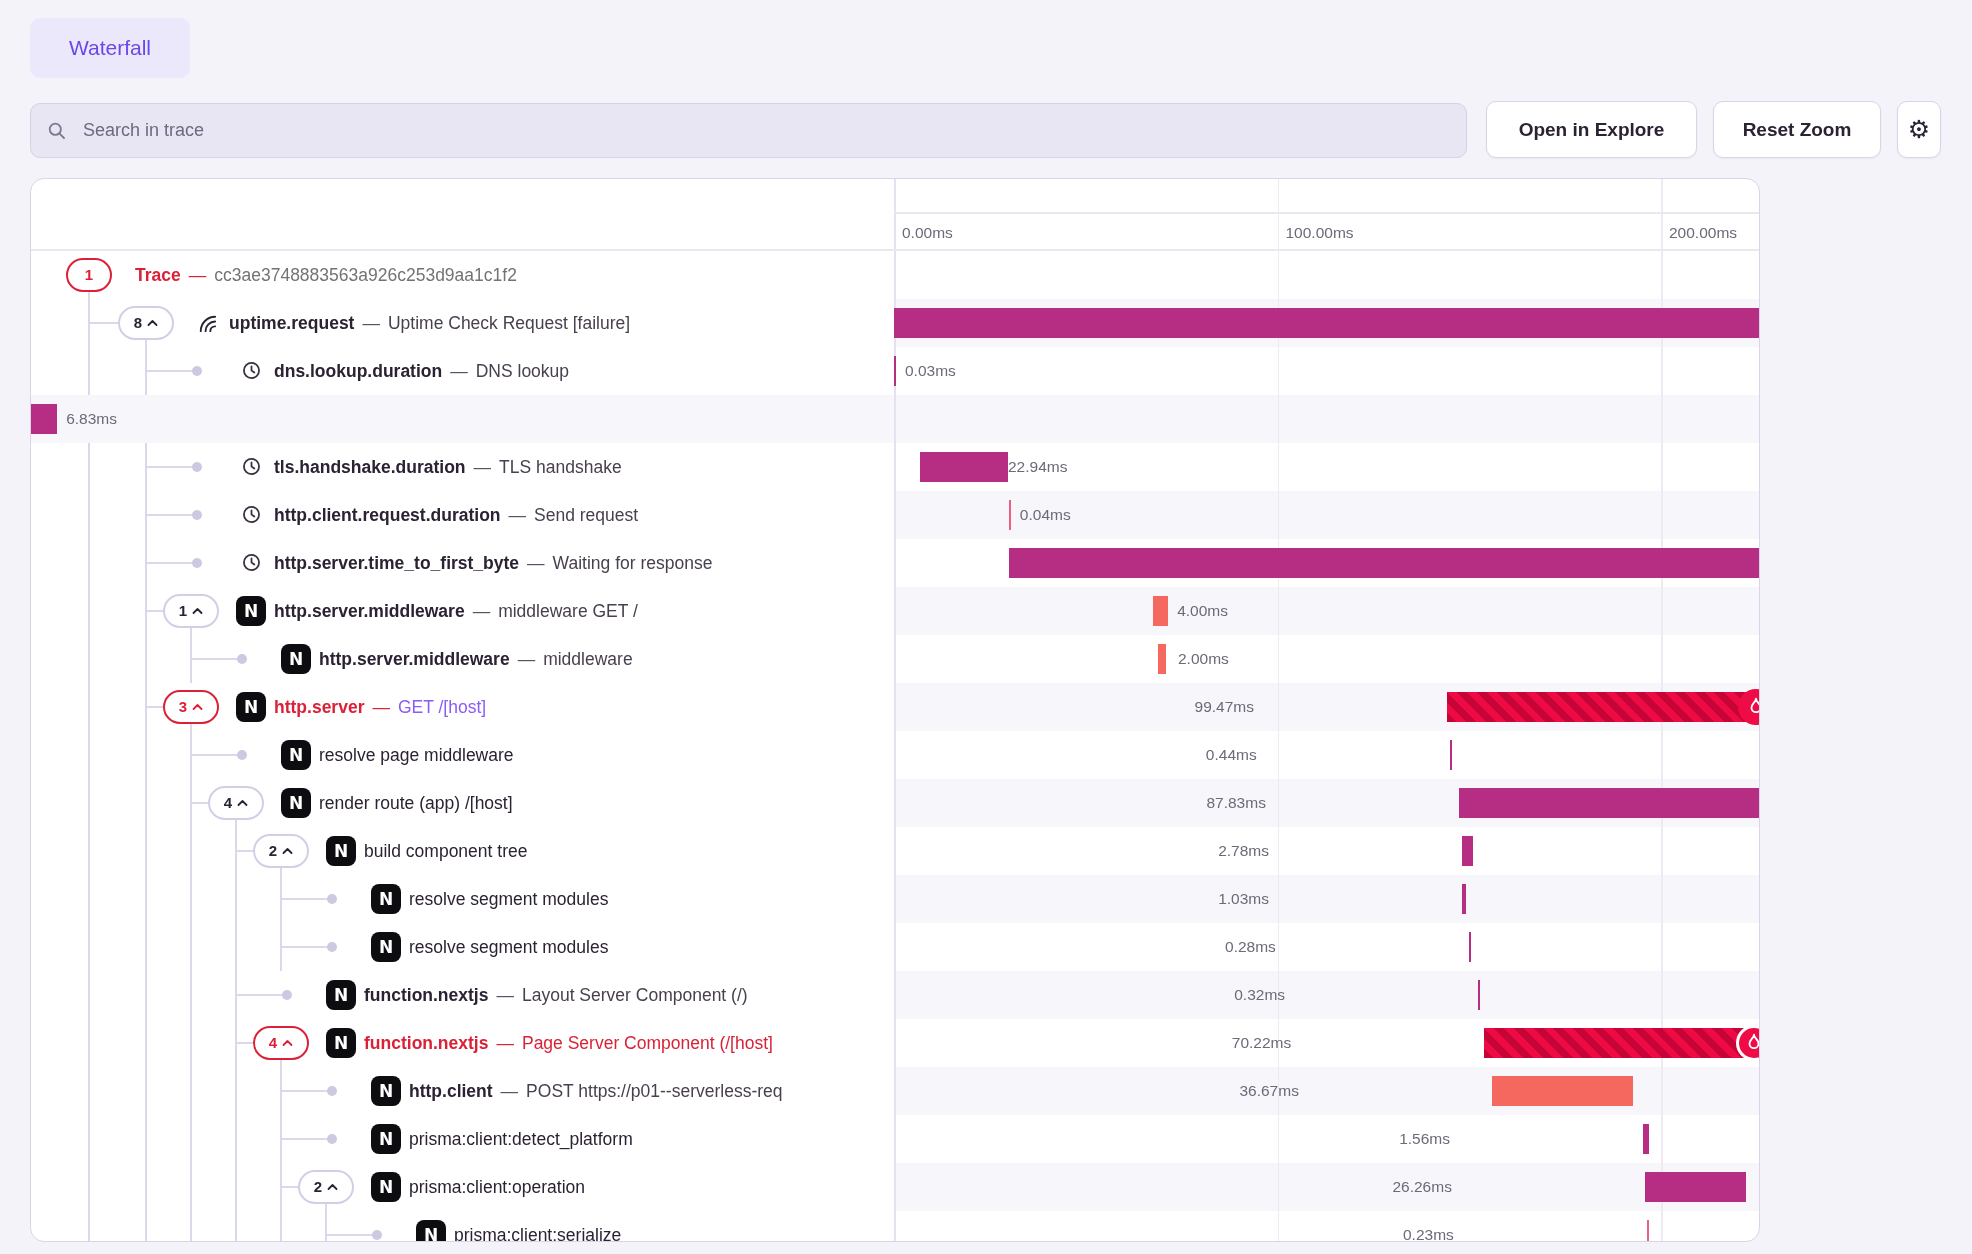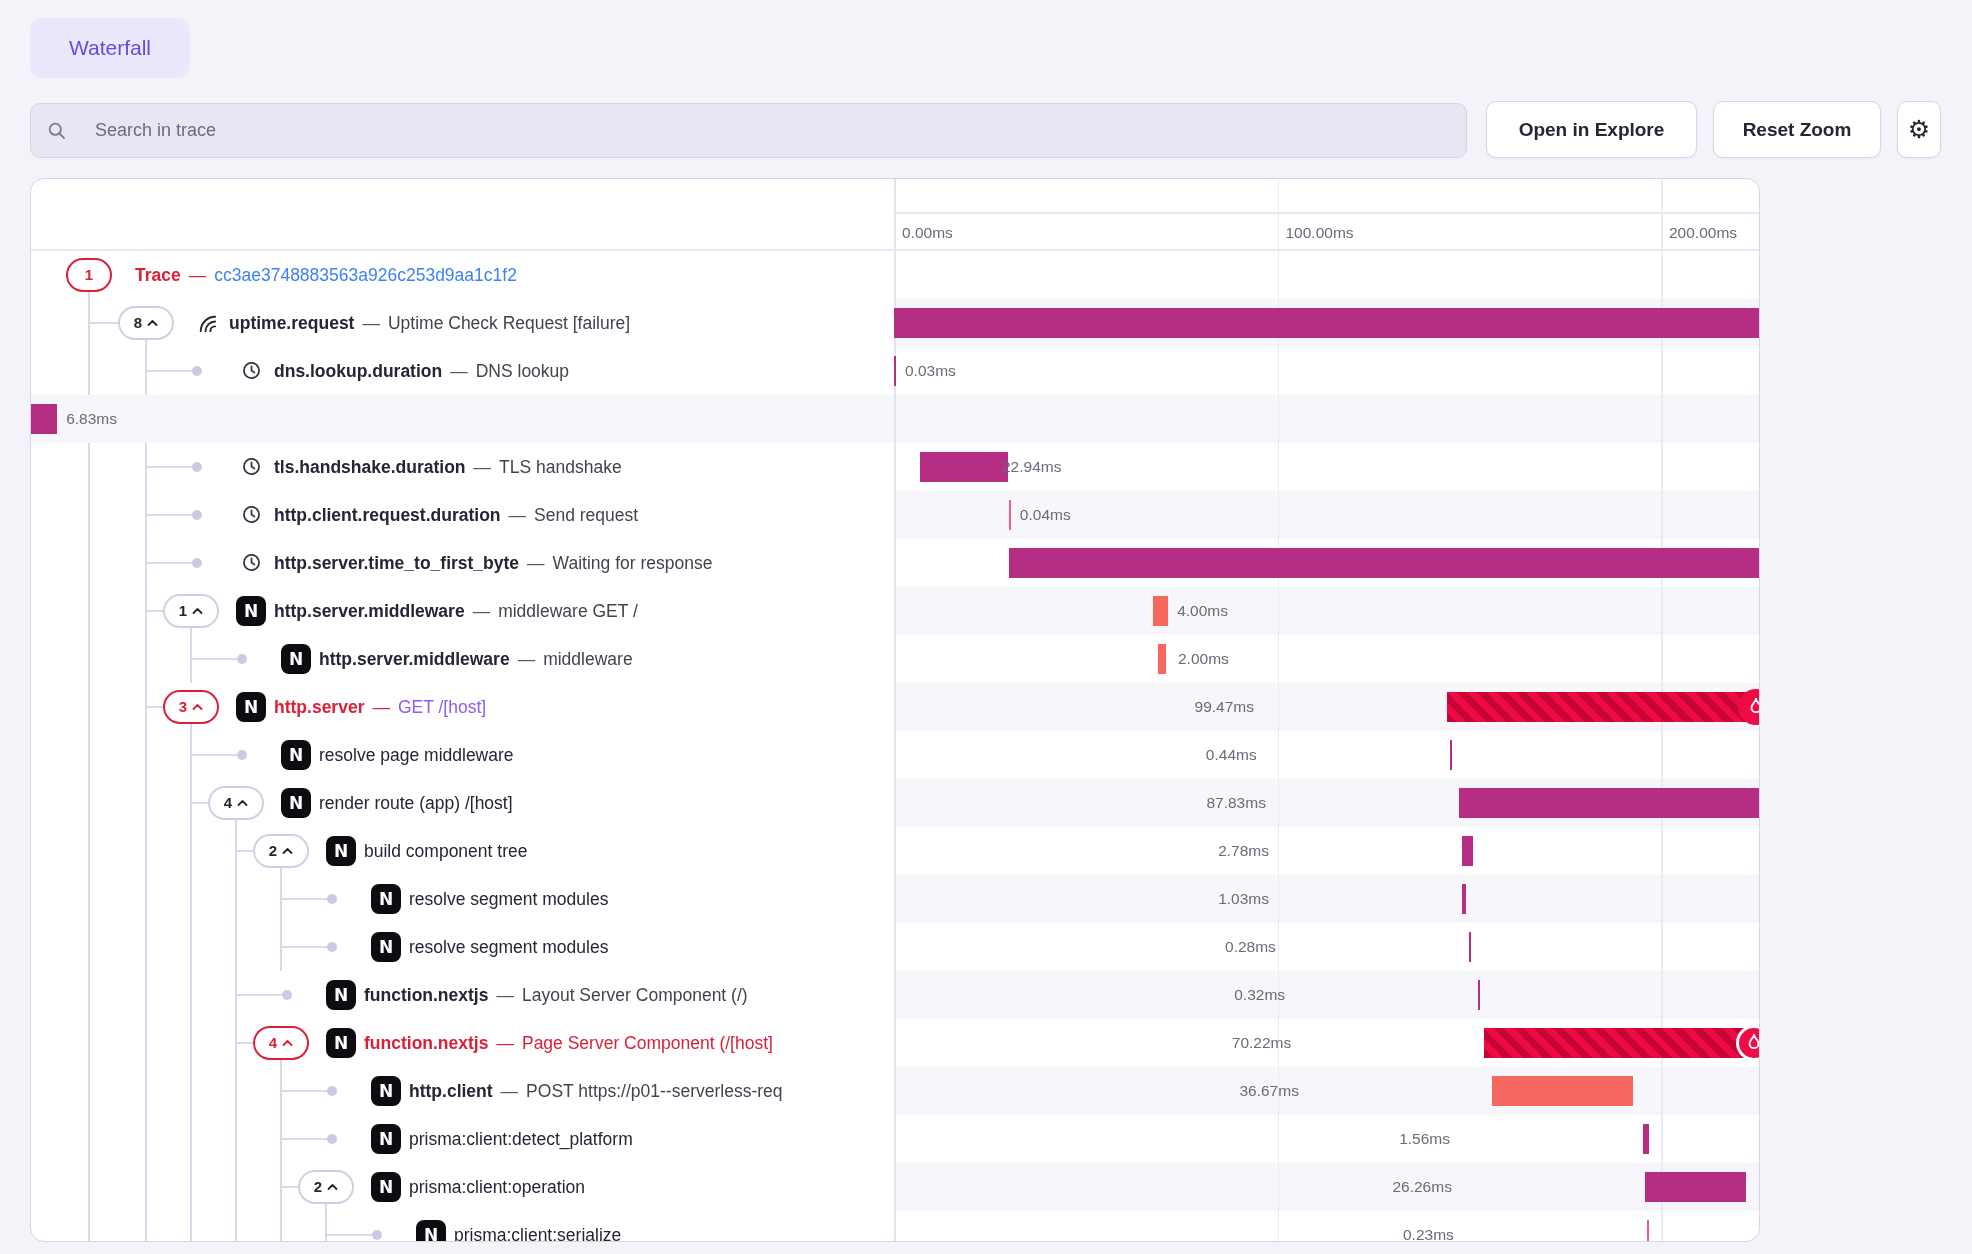--- a/index.html
+++ b/index.html
@@ -4,21 +4,21 @@
 <style>
   html,body{margin:0;padding:0;background:#f4f3f9;font-family:"Liberation Sans","DejaVu Sans",sans-serif;}
   .page{position:relative;width:1972px;height:1254px;overflow:hidden;background:#f4f3f9;}
 
   
   .tab{position:absolute;left:30px;top:18px;width:160px;height:60px;background:#ebe8fb;border-radius:10px;
        display:flex;align-items:center;justify-content:center;font-size:21px;font-weight:500;color:#6b47e8;cursor:pointer;}
 
   
   .search{position:absolute;left:30px;top:103px;width:1437px;height:55px;box-sizing:border-box;
-          background:#e9e6f3;border:1.5px solid #d6d2e4;border-radius:10px;display:flex;align-items:center;padding:0 16px;gap:28px;}
+          background:#e9e6f3;border:1.5px solid #d6d2e4;border-radius:10px;display:flex;align-items:center;padding:0 16px;gap:16px;}
   .search .ph{font-size:18px;color:#6f6880;}
   .btn{position:absolute;top:101px;height:57px;box-sizing:border-box;background:#ffffff;border:1.5px solid #d9d4e8;
        border-radius:10px;display:flex;align-items:center;justify-content:center;font-size:19px;font-weight:700;color:#2b2233;
        cursor:pointer;box-shadow:0 1px 2px rgba(43,34,51,0.05);}
   #btn-explore{left:1486px;width:211px;}
   #btn-reset{left:1713px;width:168px;}
   #btn-gear{left:1897px;width:44px;font-size:25px;font-weight:400;}
 
   
   .panel{position:absolute;left:30px;top:178px;width:1730px;height:1064px;box-sizing:border-box;background:#ffffff;
@@ -97,21 +97,21 @@
         <div class="tick" style="left: 1254.5px;">100.00ms</div>
         <div class="tick" style="left: 1638px;">200.00ms</div>
       </div>
     <div id="rows">
         <div class="row">
           <div class="tree-cell">
             <div class="guide drop" style="left: 57px;"></div>
             <div class="pill err" style="left: 35px; width: 46px;">
               <span>1</span>
             </div>
-            <div class="label" style="left: 104px;"><span class="nm" style="color: rgb(219, 33, 55);">Trace</span><span class="dash" style="color: rgb(219, 33, 55);">—</span><span style="color: #3b82f6;">cc3ae3748883563a926c253d9aa1c1f2</span></div>
+            <div class="label" style="left: 104px;"><span class="nm" style="color: rgb(219, 33, 55);">Trace</span><span class="dash" style="color: rgb(219, 33, 55);">—</span><span style="color: #737373;">cc3ae3748883563a926c253d9aa1c1f2</span></div>
           </div>
           <div class="bar-cell"></div>
         </div>
         <div class="row">
           <div class="tree-cell">
             <div class="guide" style="left: 57px;"></div>
             <div class="guide drop" style="left: 114px;"></div>
             <div class="stub" style="left: 58px; width: 29px;"></div>
             <div class="pill" style="left: 87px;">
               <span>8</span>
@@ -168,21 +168,21 @@
             <div class="iconbox" style="left: 205px;">
               <svg width="21" height="21" viewBox="0 0 20 20">
                 <circle cx="10" cy="10" r="7.2" fill="none" stroke="#3a3144" stroke-width="1.7"></circle>
                 <path d="M10 6.2V10l2.7 1.9" fill="none" stroke="#3a3144" stroke-width="1.7" stroke-linecap="round" stroke-linejoin="round"></path>
               </svg>
             </div>
             <div class="label" style="left: 243px;"><span class="nm" style="color: rgb(43, 34, 51);">tls.handshake.duration</span><span class="dash" style="color: rgb(91, 84, 104);">—</span><span style="color: rgb(73, 64, 79);">TLS handshake</span></div>
           </div>
           <div class="bar-cell">
             <div class="bar" style="left: 26.4615px; width: 87.9749px; background: rgb(181, 46, 132);"></div>
-            <span class="durlab" style="left: 108px;">22.94ms</span>
+            <span class="durlab" style="left: 114px;">22.94ms</span>
           </div>
         </div>
         <div class="row">
           <div class="tree-cell">
             <div class="guide" style="left: 57px;"></div>
             <div class="guide" style="left: 114px;"></div>
             <div class="stub" style="left: 115px; width: 51px;"></div>
             <div class="dot" style="left: 161px;"></div>
             <div class="iconbox" style="left: 205px;">
               <svg width="21" height="21" viewBox="0 0 20 20">

